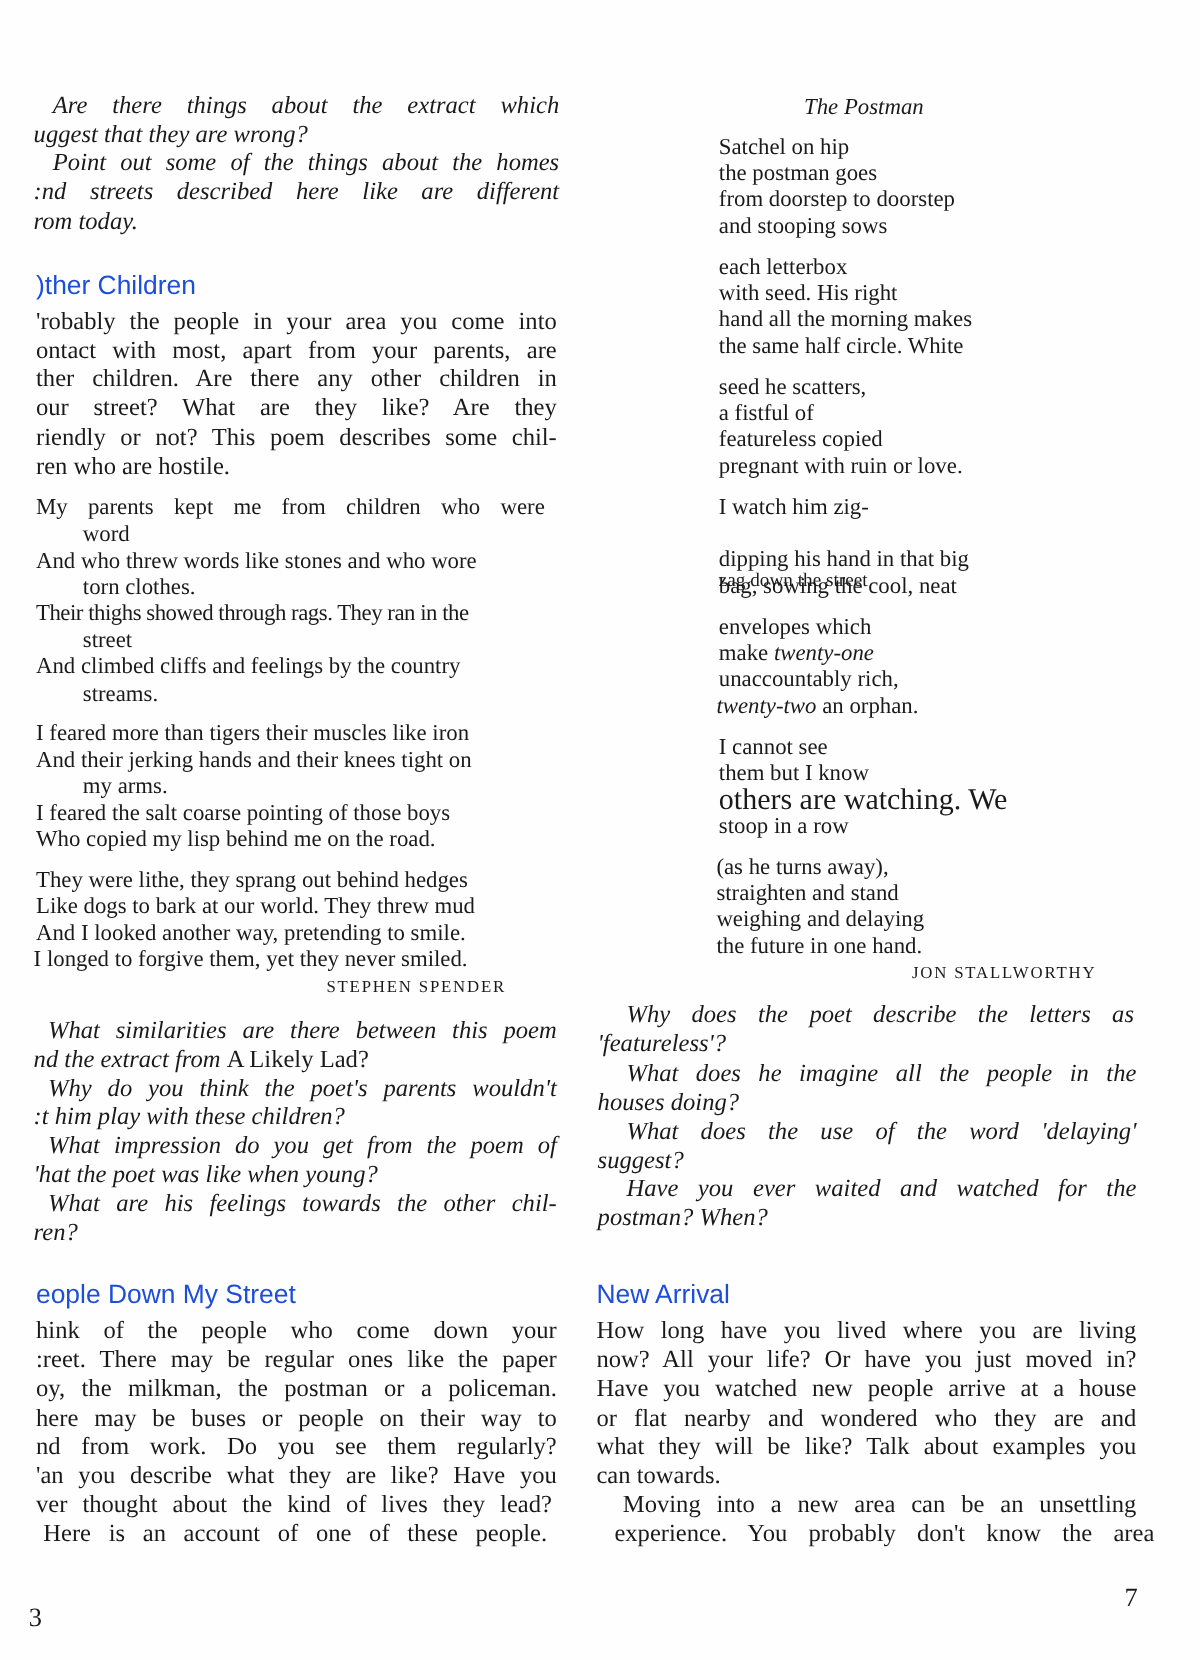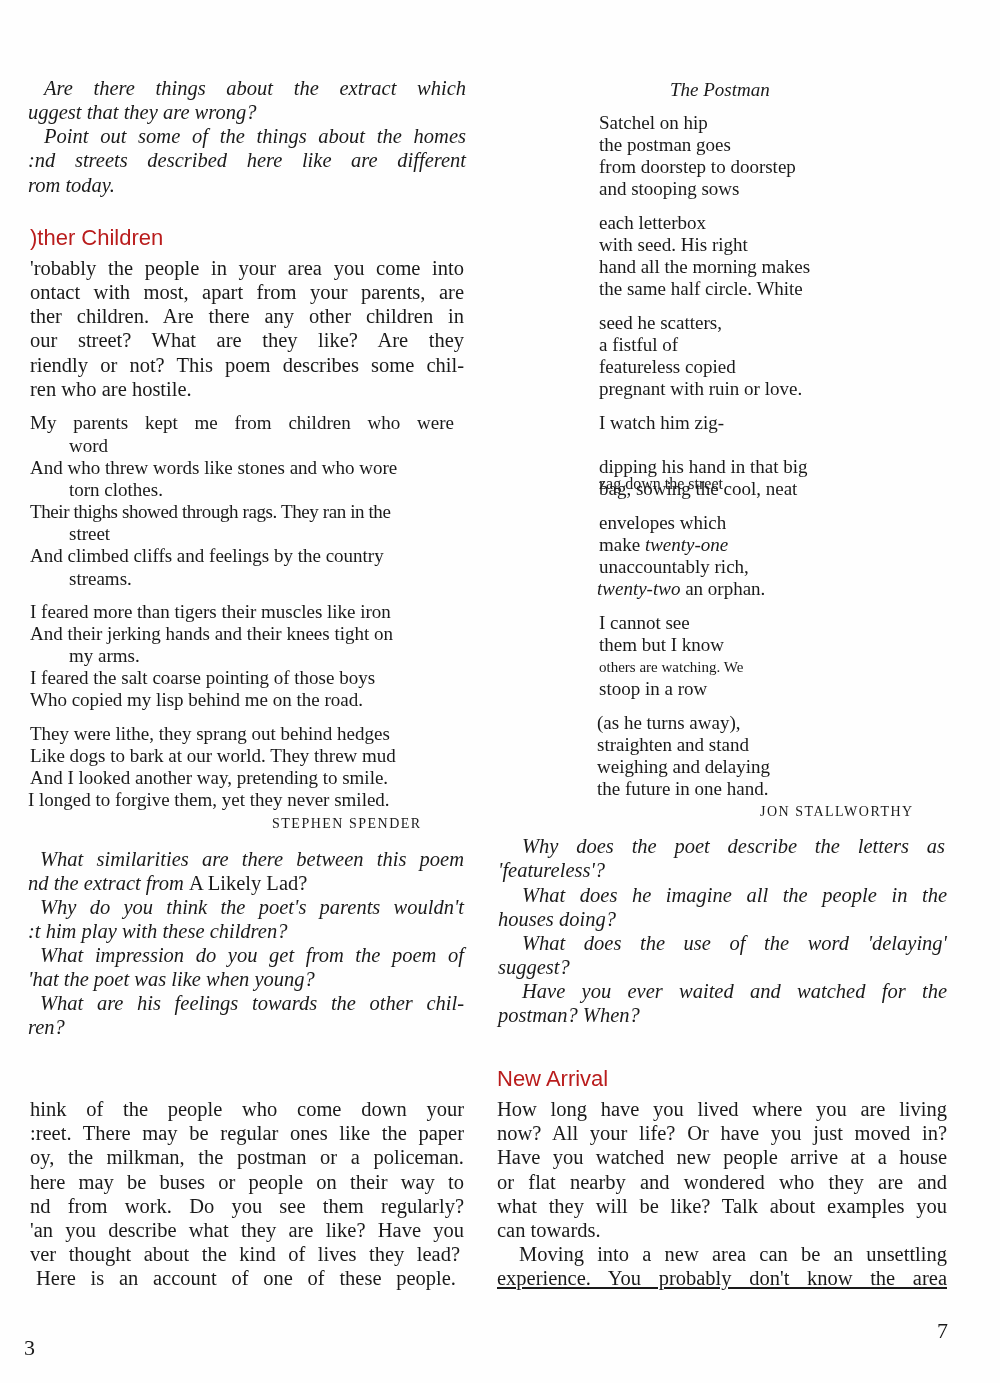--- a/index.html
+++ b/index.html
@@ -1,21 +1,21 @@
 <!DOCTYPE html>
 <html><head>
 <meta charset="utf-8">
 <style>
   html, body { margin: 0; padding: 0; background: #ffffff; }
   body { width: 1000px; height: 1383px; position: relative; overflow: hidden; color: #1a1a1a; }
   .page { position: absolute; left: 0; top: 0; width: 1000px; height: 1383px; background: #fefefe; }
   .serif { font-family: "Liberation Serif", "DejaVu Serif", serif; }
   .ln { position: absolute; white-space: nowrap; font-size: 20.5px; line-height: 24px; }
   .it { font-style: italic; }
-  .head { position: absolute; font-size: 22px; white-space: nowrap; font-family: "Liberation Sans", "DejaVu Sans", sans-serif; color: #b91c1c; }
+  .head { position: absolute; font-size: 22px; white-space: nowrap; font-family: "Liberation Sans", "DejaVu Sans", sans-serif; color: #1d4ed8; }
   .caps { font-size: 14px; letter-spacing: 1.5px; position: absolute; white-space: nowrap; }
   .pnum { position: absolute; font-size: 22px; }
   .just { text-align: justify; text-align-last: justify; display: block; }
 </style>
 </head>
 <body>
 
 <div class="page">
 
   <div>
@@ -67,20 +67,21 @@
     <span class="ln serif it just" style="left:40px;top:847px;width:424px;">What similarities are there between this poem</span>
     <span class="ln" style="left:28px;top:871px;"><span class="serif it">nd the extract from</span> <span class="serif">A Likely Lad?</span></span>
     <span class="ln serif it just" style="left:40px;top:895px;width:424px;">Why do you think the poet's parents wouldn't</span>
     <span class="ln serif it" style="left:28px;top:919px;">:t him play with these children?</span>
     <span class="ln serif it just" style="left:40px;top:943px;width:424px;">What impression do you get from the poem of</span>
     <span class="ln serif it" style="left:28px;top:967px;">'hat the poet was like when young?</span>
     <span class="ln serif it just" style="left:40px;top:991px;width:424px;">What are his feelings towards the other chil-</span>
     <span class="ln serif it" style="left:28px;top:1015px;">ren?</span>
   </div>
 
+  <div class="head" style="left:30px;top:1066px;">eople Down My Street</div>
   <div>
     <span class="ln serif just" style="left:30px;top:1097px;width:434px;">hink of the people who come down your</span>
     <span class="ln serif just" style="left:30px;top:1121px;width:434px;">:reet. There may be regular ones like the paper</span>
     <span class="ln serif just" style="left:30px;top:1145px;width:434px;">oy, the milkman, the postman or a policeman.</span>
     <span class="ln serif just" style="left:30px;top:1170px;width:434px;">here may be buses or people on their way to</span>
     <span class="ln serif just" style="left:30px;top:1194px;width:434px;">nd from work. Do you see them regularly?</span>
     <span class="ln serif just" style="left:30px;top:1218px;width:434px;">'an you describe what they are like? Have you</span>
     <span class="ln serif just" style="left:30px;top:1242px;width:430px;">ver thought about the kind of lives they lead?</span>
     <span class="ln serif just" style="left:36px;top:1266px;width:420px;">Here is an account of one of these people.</span>
   </div>
@@ -116,21 +117,21 @@
     </div>
     <div>
       <span class="ln serif" style="left:599px;top:512px;font-size:19px;line-height:22px;">envelopes which</span>
       <span class="ln" style="left:599px;top:534px;font-size:19px;line-height:22px;"><span class="serif">make</span> <span class="serif it">twenty-one</span></span>
       <span class="ln serif" style="left:599px;top:556px;font-size:19px;line-height:22px;">unaccountably rich,</span>
       <span class="ln" style="left:597px;top:578px;font-size:19px;line-height:22px;"><span class="serif it">twenty-two</span> <span class="serif">an orphan.</span></span>
     </div>
     <div>
       <span class="ln serif" style="left:599px;top:612px;font-size:19px;line-height:22px;">I cannot see</span>
       <span class="ln serif" style="left:599px;top:634px;font-size:19px;line-height:22px;">them but I know</span>
-      <span class="ln serif" style="left:599px;top:656px;font-size:15px;line-height:22px;">others are watching. We</span>
+      <span class="ln serif" style="left:599px;top:656px;font-size:25px;line-height:22px;">others are watching. We</span>
       <span class="ln serif" style="left:599px;top:678px;font-size:19px;line-height:22px;">stoop in a row</span>
     </div>
     <div>
       <span class="ln serif" style="left:597px;top:712px;font-size:19px;line-height:22px;">(as he turns away),</span>
       <span class="ln serif" style="left:597px;top:734px;font-size:19px;line-height:22px;">straighten and stand</span>
       <span class="ln serif" style="left:597px;top:756px;font-size:19px;line-height:22px;">weighing and delaying</span>
       <span class="ln serif" style="left:597px;top:778px;font-size:19px;line-height:22px;">the future in one hand.</span>
     </div>
     <span class="caps serif" style="left:760px;top:804px;">JON STALLWORTHY</span>
   </div>
@@ -148,17 +149,17 @@
 
   <div class="head" style="left:497px;top:1066px;text-align:right;">New Arrival</div>
   <div>
     <span class="ln serif just" style="left:497px;top:1097px;width:450px;">How long have you lived where you are living</span>
     <span class="ln serif just" style="left:497px;top:1121px;width:450px;">now? All your life? Or have you just moved in?</span>
     <span class="ln serif just" style="left:497px;top:1145px;width:450px;">Have you watched new people arrive at a house</span>
     <span class="ln serif just" style="left:497px;top:1170px;width:450px;">or flat nearby and wondered who they are and</span>
     <span class="ln serif just" style="left:497px;top:1194px;width:450px;">what they will be like? Talk about examples you</span>
     <span class="ln serif" style="left:497px;top:1218px;">can towards.</span>
     <span class="ln serif just" style="left:519px;top:1242px;width:428px;">Moving into a new area can be an unsettling</span>
-    <span class="ln serif just" style="left:497px;top:1266px;width:450px;text-decoration:underline;">experience. You probably don't know the area</span>
+    <span class="ln serif just" style="left:512px;top:1266px;width:450px;">experience. You probably don't know the area</span>
   </div>
 
   <span class="pnum serif" style="left:937px;top:1318px;">7</span>
 </div>
 
 </body></html>

